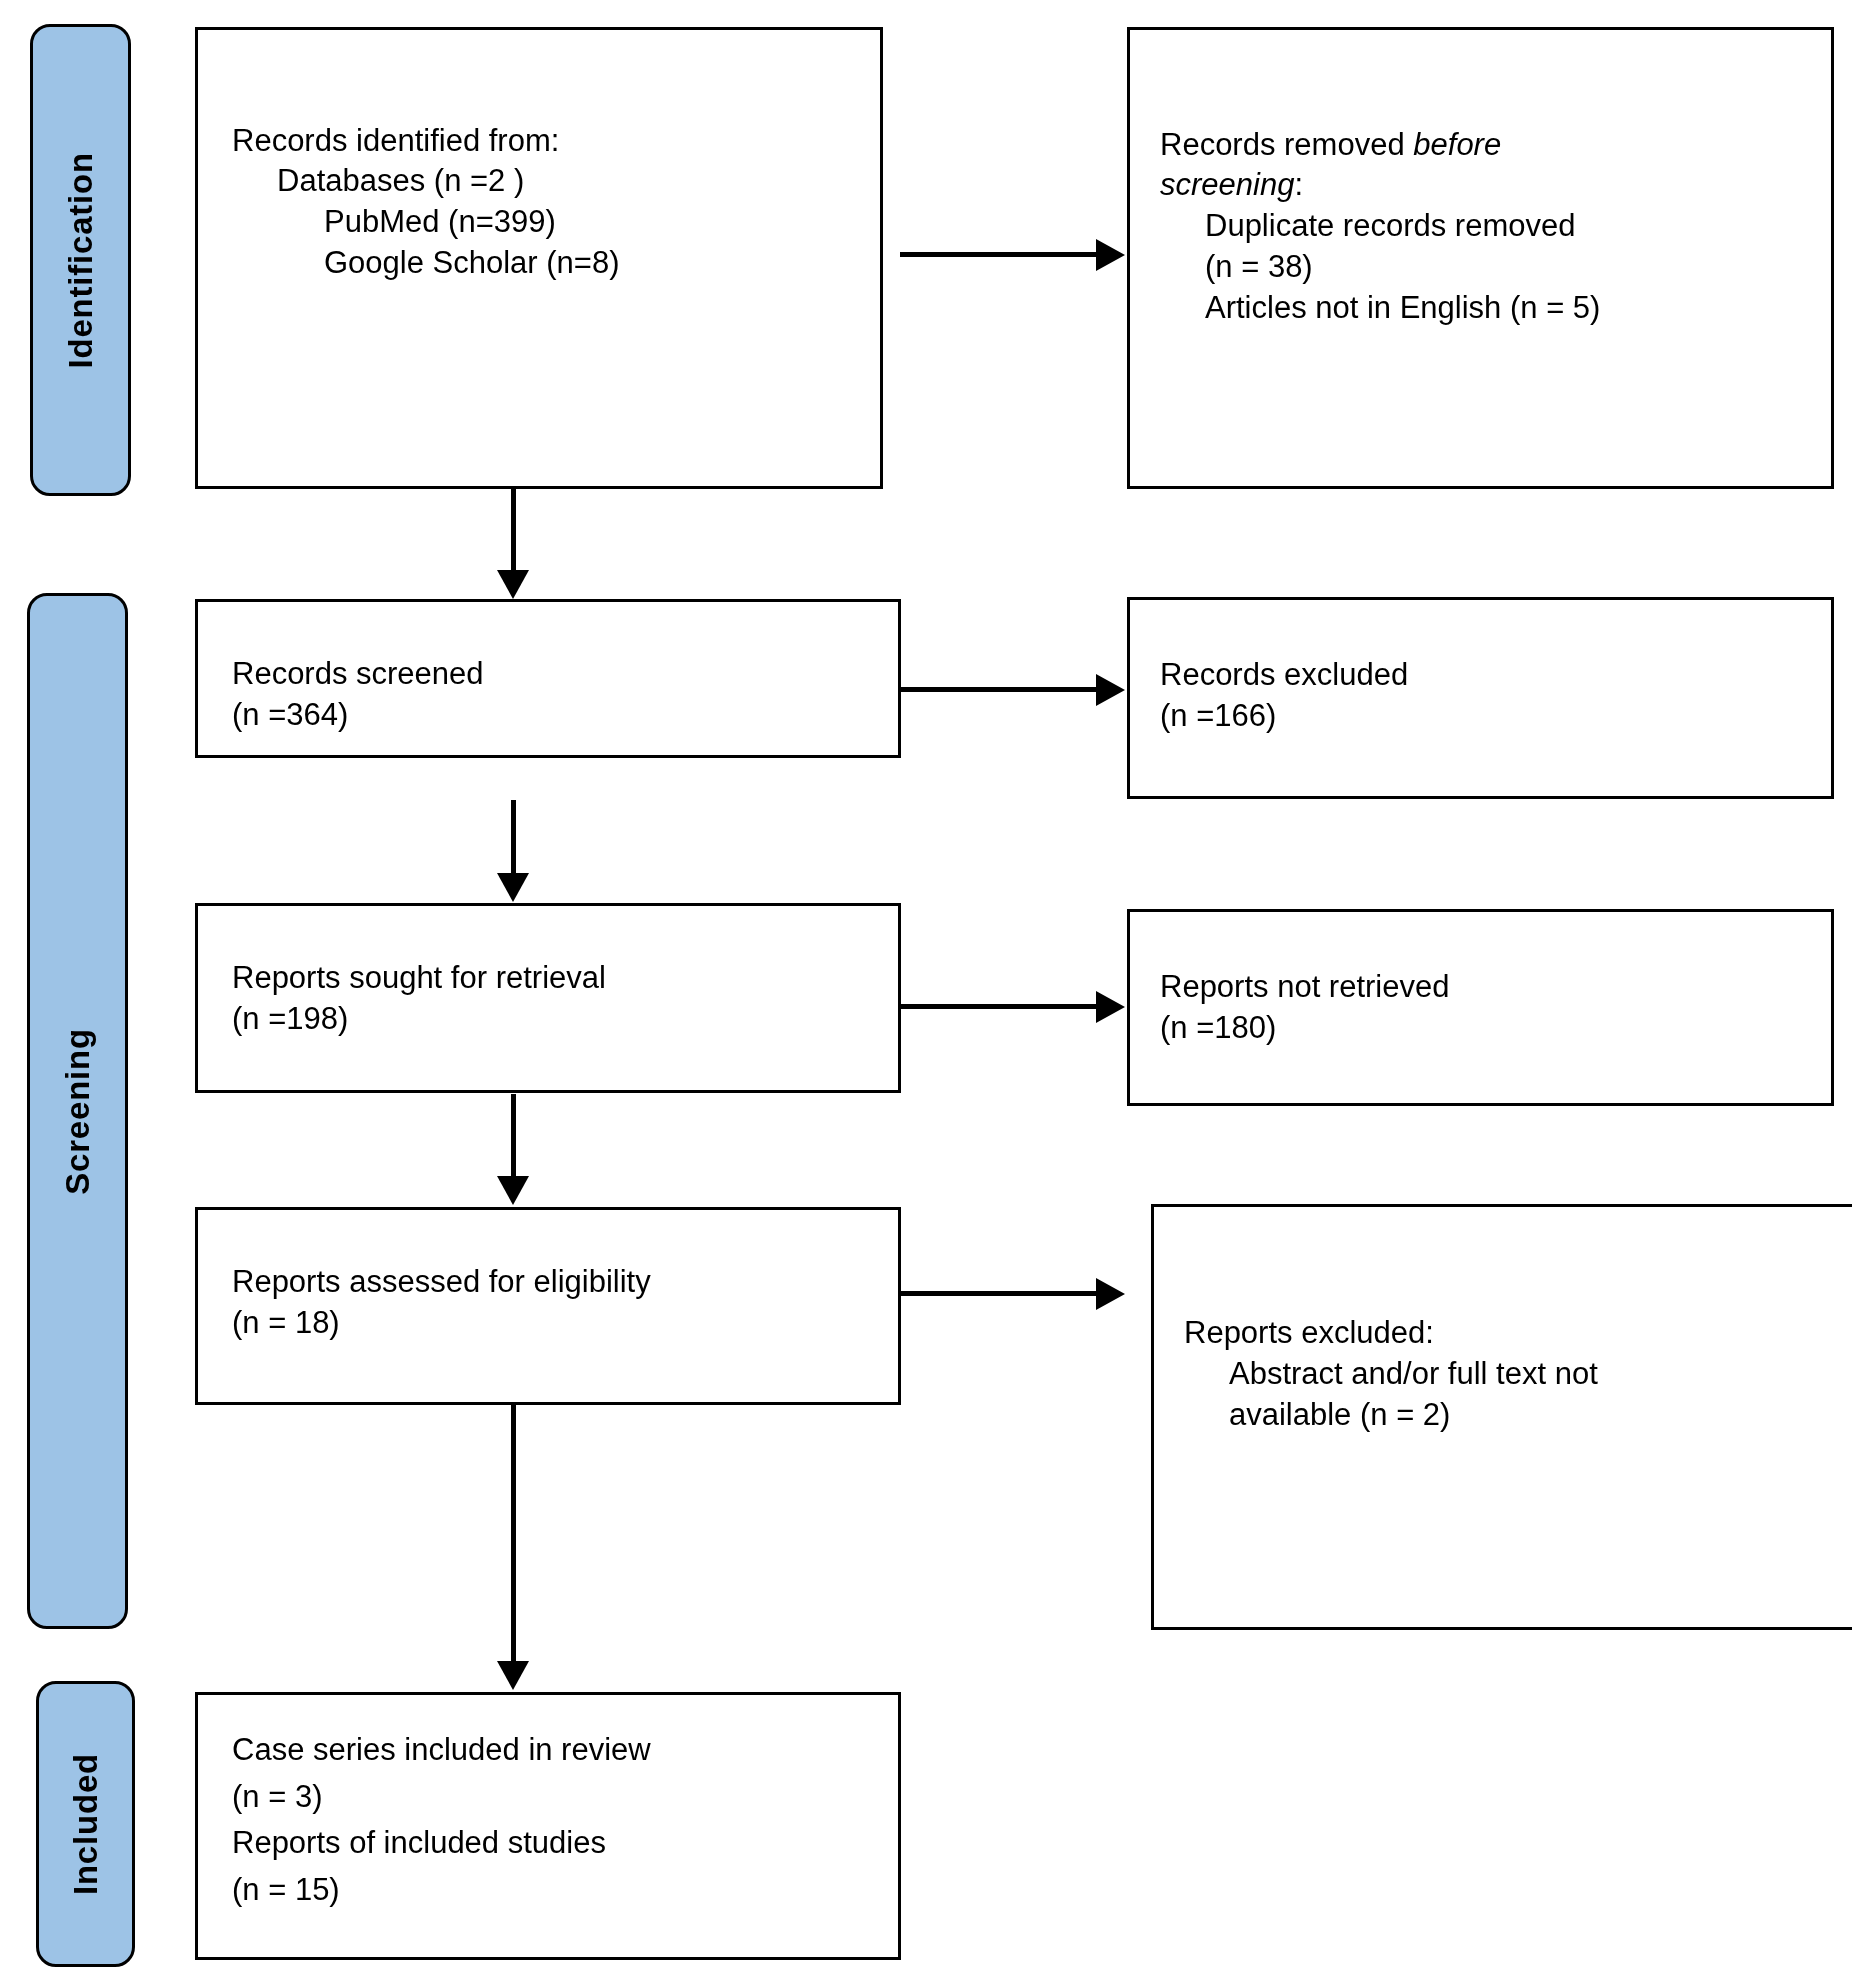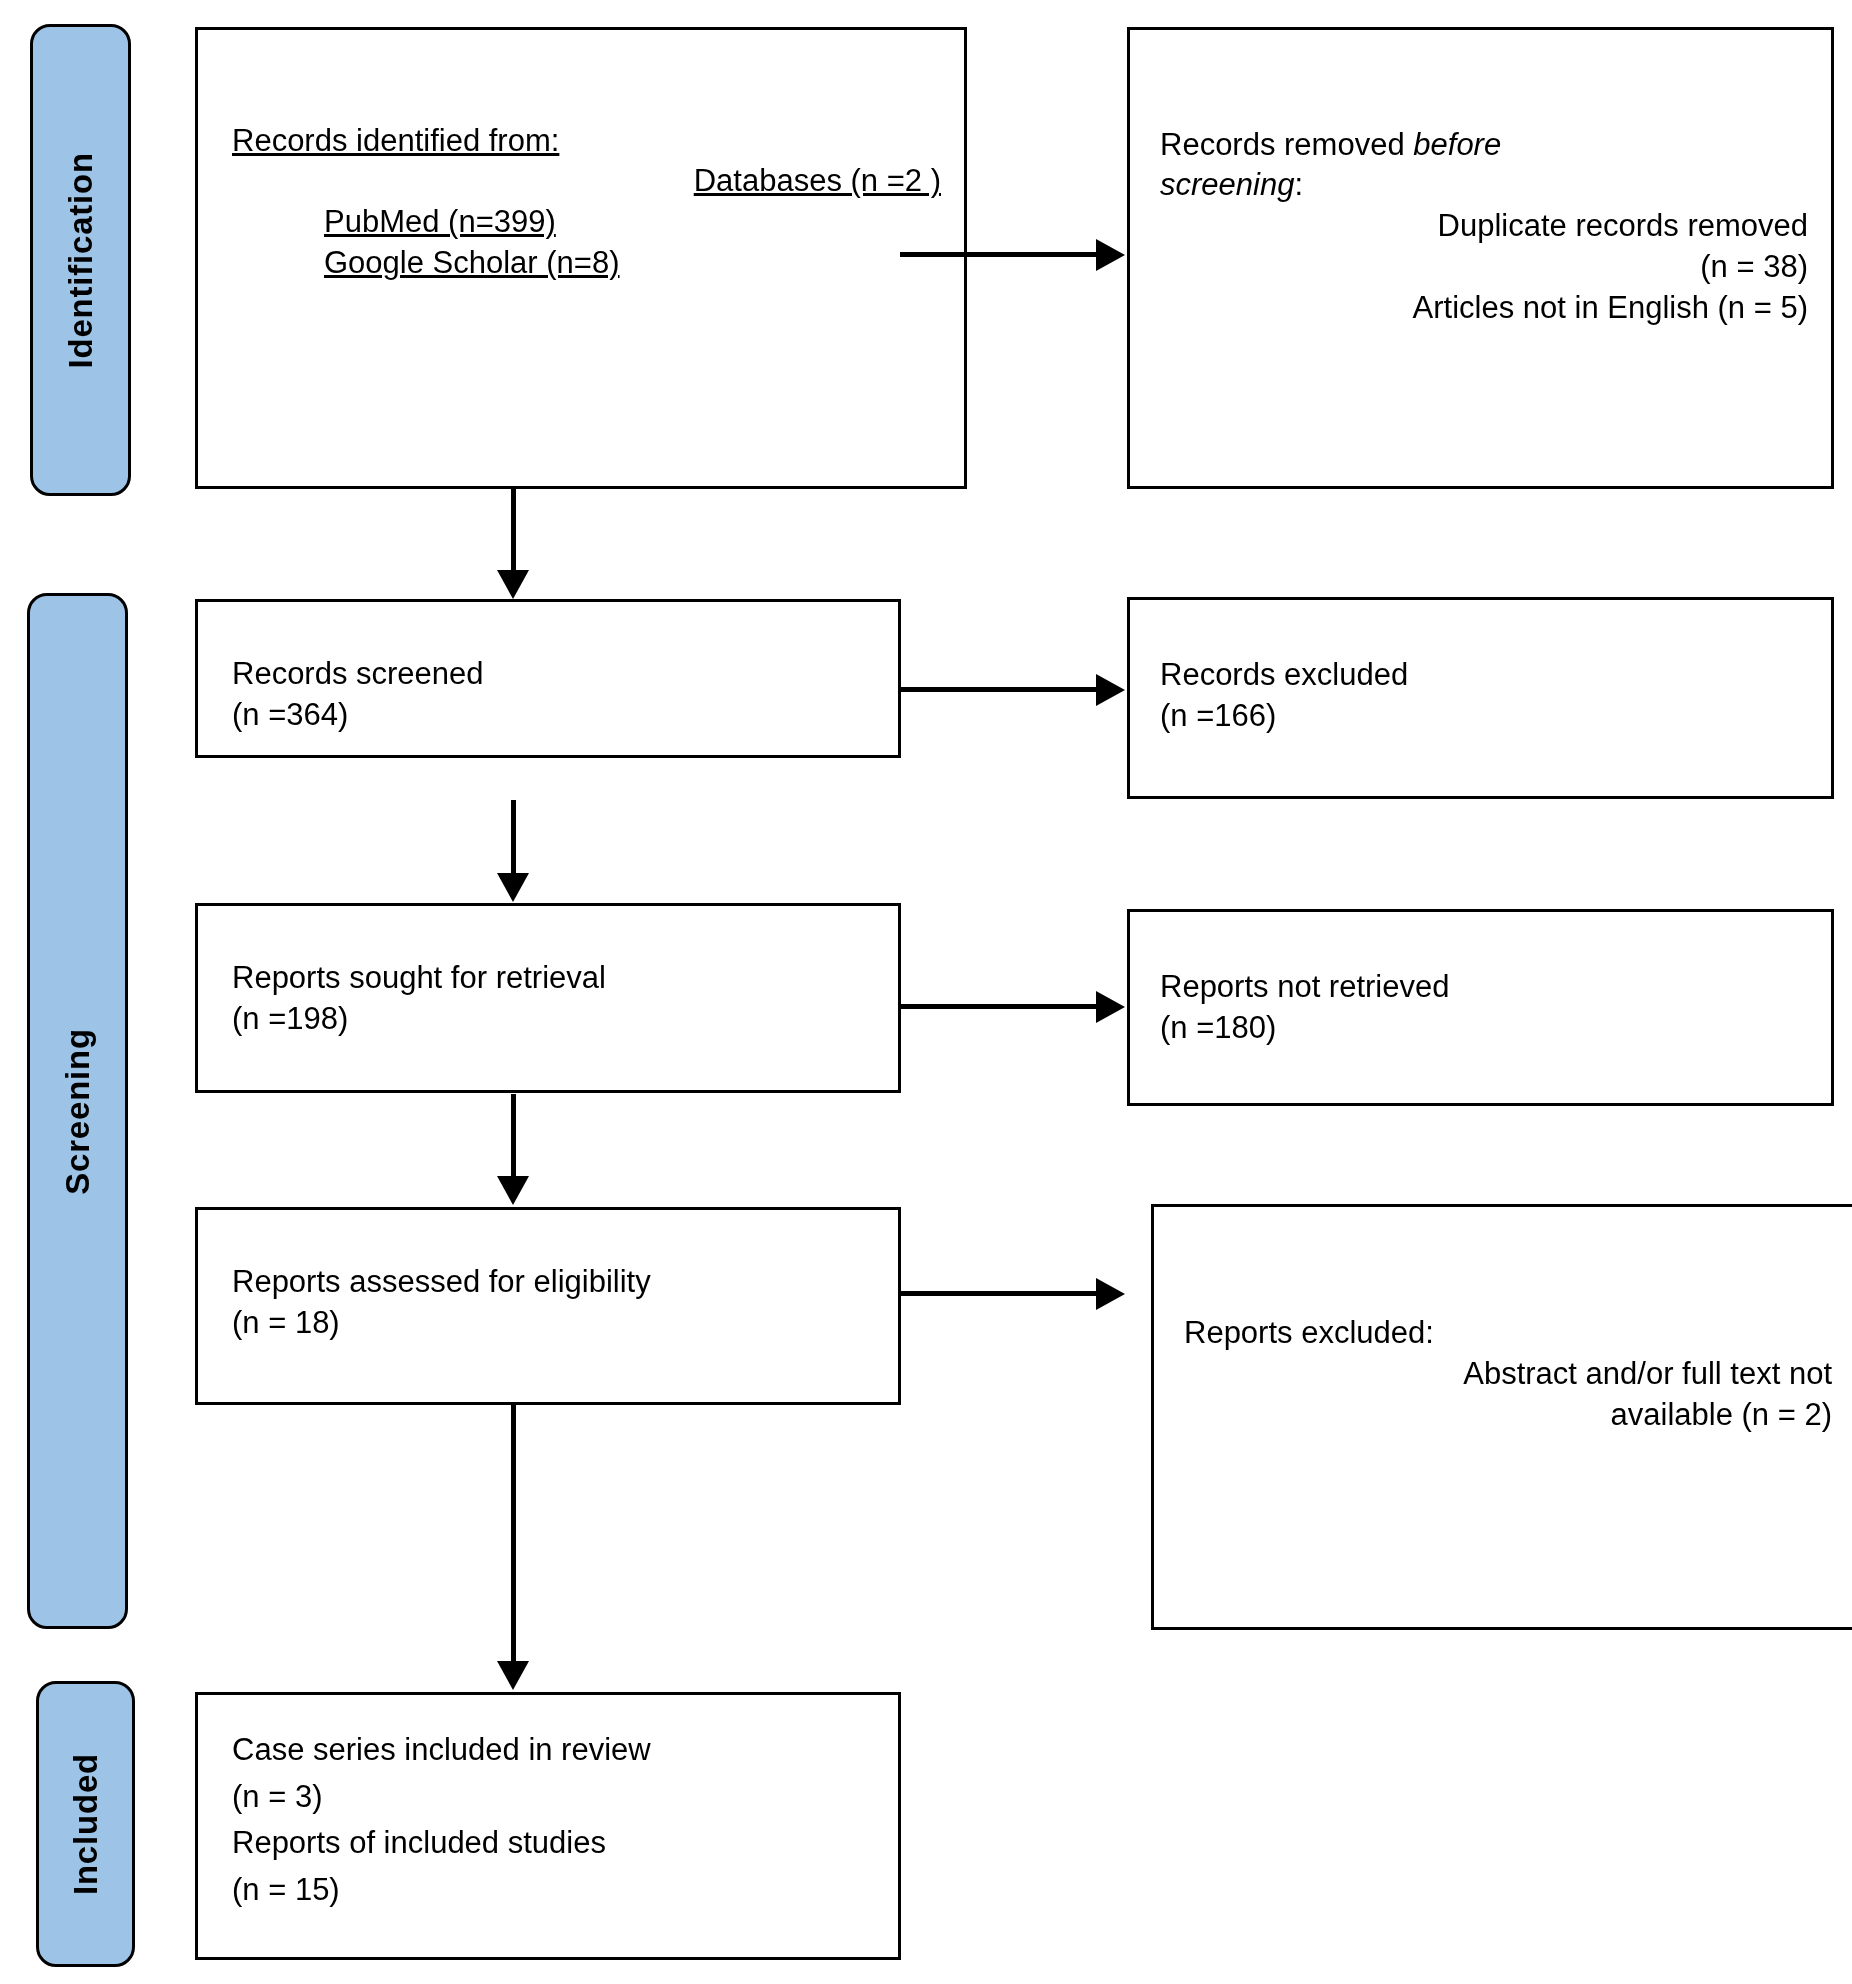--- a/index.html
+++ b/index.html
@@ -29,21 +29,21 @@
   
   .fbox{
     position:absolute;
     background:#fff;
     border:3.8px solid #000;
     box-sizing:border-box;
     font-size:31px;
     line-height:1.32;
   }
   .fbox .line{white-space:nowrap;}
-  .fbox .ind1{margin-left:15px;text-align:right;}
+  .fbox .ind1{margin-left:45px;}
   .fbox .ind2{margin-left:92px;}
   .fbox .it{font-style:italic;}
   .loose{line-height:1.5;}
   
   .pad-top-a{padding:91px 23px 15px 34px;}
   .pad-top-b{padding:95px 23px 15px 30px;}
   .pad-mid{padding:52px 23px 15px 34px;}
   .pad-mid-r{padding:55px 34px 15px 30px;}
   .pad-tall{padding:106px 23px 15px 30px;}
   .pad-last{padding:32px 23px 15px 34px;}
@@ -71,21 +71,21 @@
   <div class="stage" style="left:30px;top:24px;width:101px;height:472px;">
     <span class="vlabel">Identification</span>
   </div>
   <div class="stage" style="left:27px;top:593px;width:101px;height:1036px;">
     <span class="vlabel">Screening</span>
   </div>
   <div class="stage" style="left:36px;top:1681px;width:99px;height:286px;">
     <span class="vlabel">Included</span>
   </div>
 
-  <div class="fbox pad-top-a" style="left:195px;top:26.5px;width:772px;height:462px;text-decoration:underline;">
+  <div class="fbox pad-top-a" style="left:195px;top:26.5px;width:688px;height:462px;">
       <div class="line ind0"><span>Records identified from:</span></div>
       <div class="line ind1"><span>Databases (n =2 )</span></div>
       <div class="line ind2"><span>PubMed (n=399)</span></div>
       <div class="line ind2"><span>Google Scholar (n=8)</span></div>
     </div>
 
   <div class="fbox pad-mid" style="left:195px;top:599px;width:706px;height:159px;">
       <div class="line ind0"><span>Records screened</span></div>
       <div class="line ind0"><span>(n =364)</span></div>
     </div>

